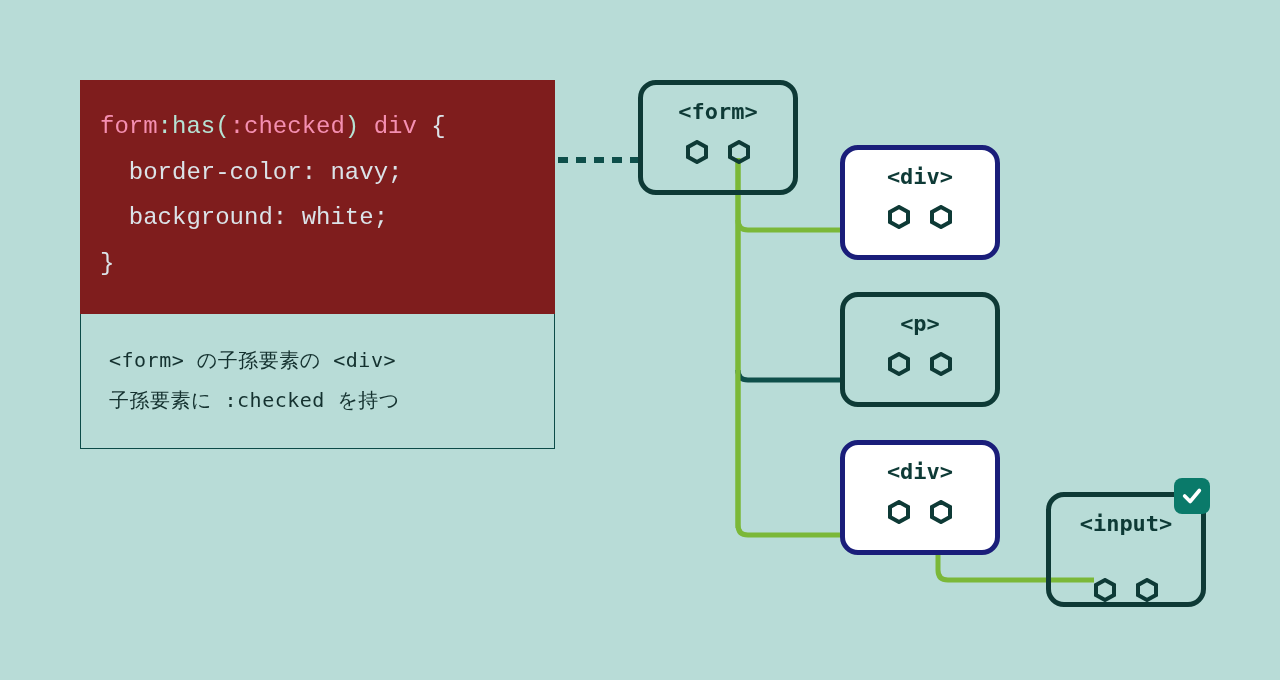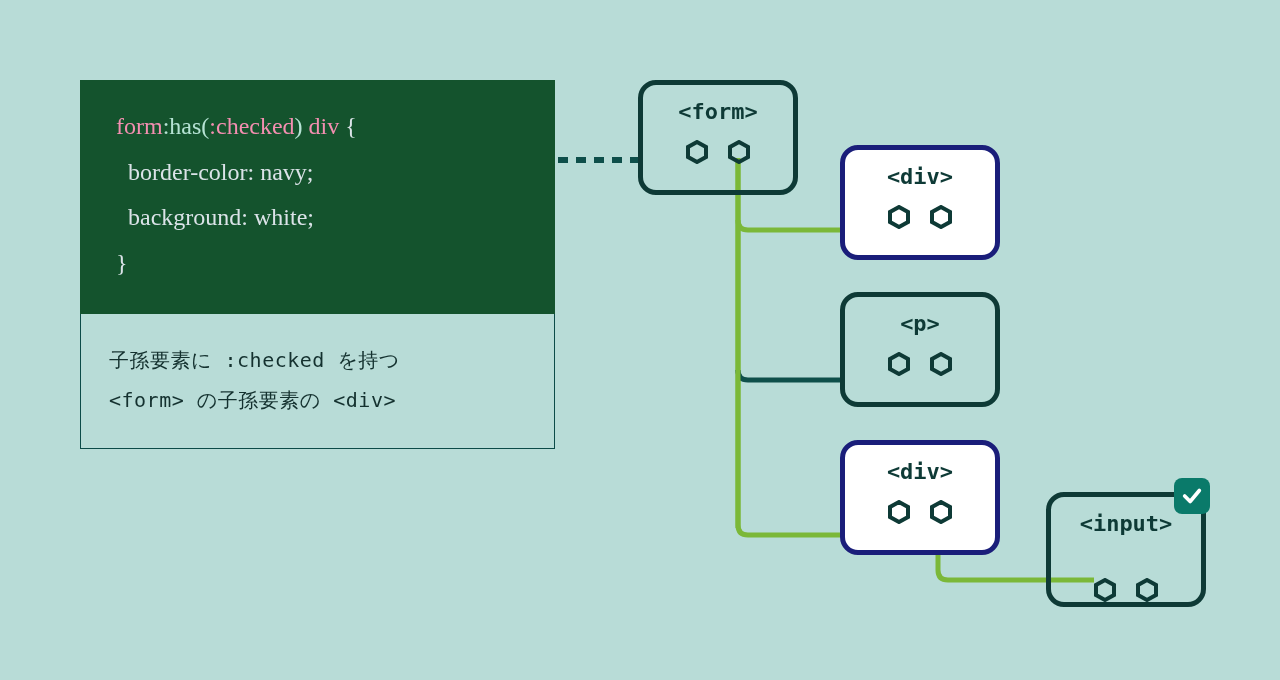--- a/index.html
+++ b/index.html
@@ -11,27 +11,27 @@
     position: relative;
     overflow: hidden;
   }
   .code-panel {
     position: absolute;
     left: 80px;
     top: 80px;
     width: 475px;
   }
   .code-block {
-    background: #14532d;
+    background: #7f1d1d;
     color: #dbe3e8;
-    padding: 24px 28px 28px 36px;
+    padding: 24px 28px 28px 20px;
     font-size: 24px;
     line-height: 1.9;
     white-space: pre;
-    font-family: Liberation Serif, serif;
+    font-family: Liberation Mono, monospace;
   }
   .code-pink { color: #f48fb1; }
   .code-alt { color: #b6e3d4; }
   .explain {
     border: 1px solid #0c4b48;
     border-top: none;
     padding: 26px 28px 28px 28px;
     font-size: 20px;
     line-height: 2.0;
     color: #14312f;
@@ -102,24 +102,24 @@
 </head>
 <body>
 
 <div class="code-panel">
   <div class="code-block"><span class="code-pink"><span>form</span><span class="code-alt">:has(</span><span>:checked</span><span class="code-alt">)</span><span> div</span></span><span> {</span>
 <span>  border-color: navy;</span>
 <span>  background: white;</span>
 <span>}</span></div>
   <div class="explain">
     <div>
+      <span class="mono">&lt;form&gt;</span><span> の子孫要素の </span><span class="mono">&lt;div&gt;</span>
+    </div>
+    <div>
       <span>子孫要素に </span><span class="mono">:checked</span><span> を持つ</span>
-    </div>
-    <div>
-      <span class="mono">&lt;form&gt;</span><span> の子孫要素の </span><span class="mono">&lt;div&gt;</span>
     </div>
   </div>
 </div>
 
 <div class="diagram">
 
   <svg class="wires">
 
     <line x1="-2" y1="90" x2="78" y2="90" stroke="#0e4f4a" stroke-width="6" stroke-dasharray="10 8"></line>
 

